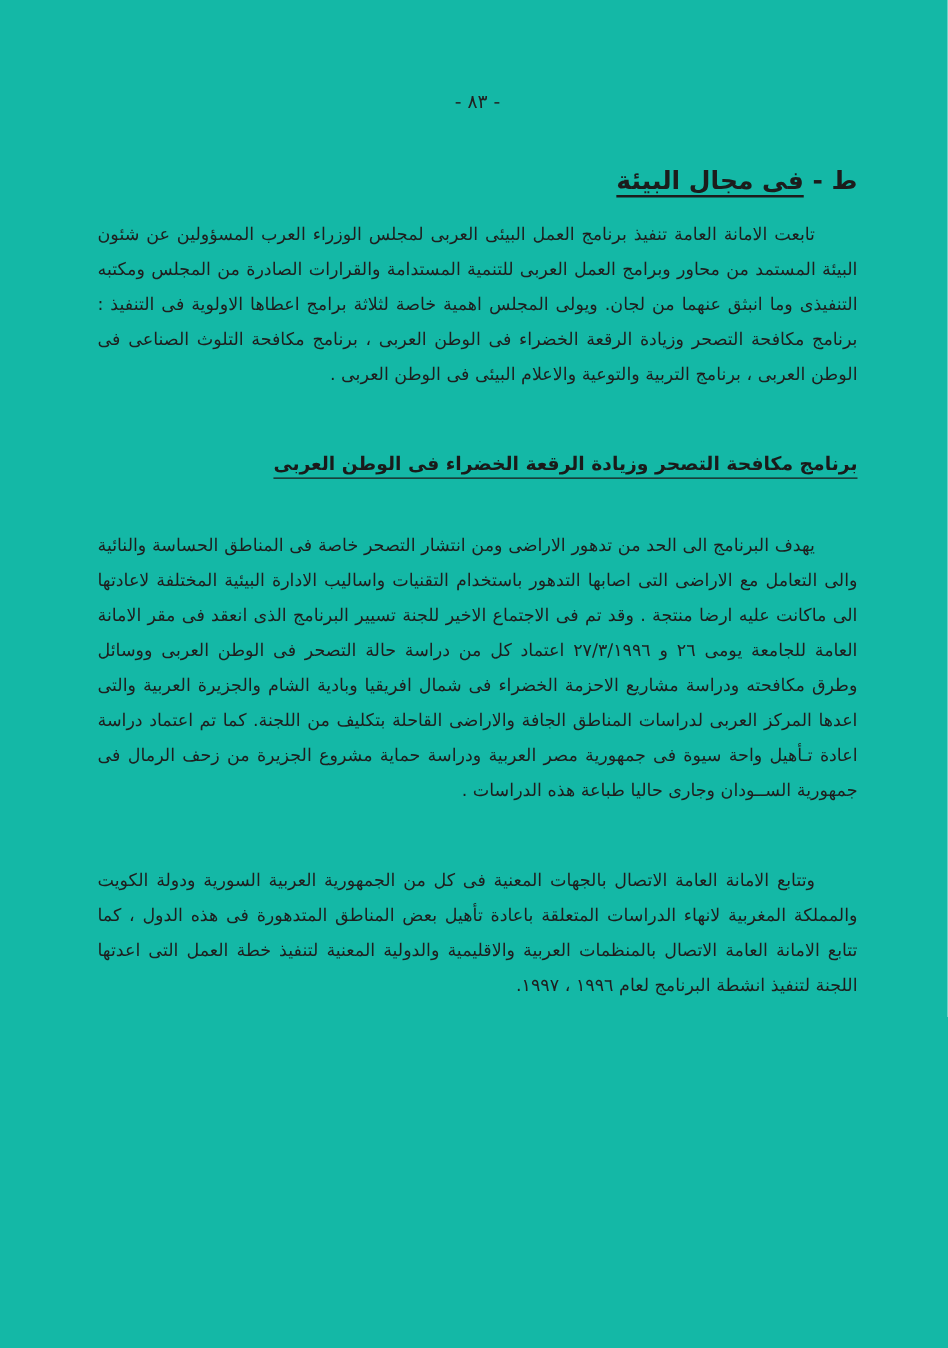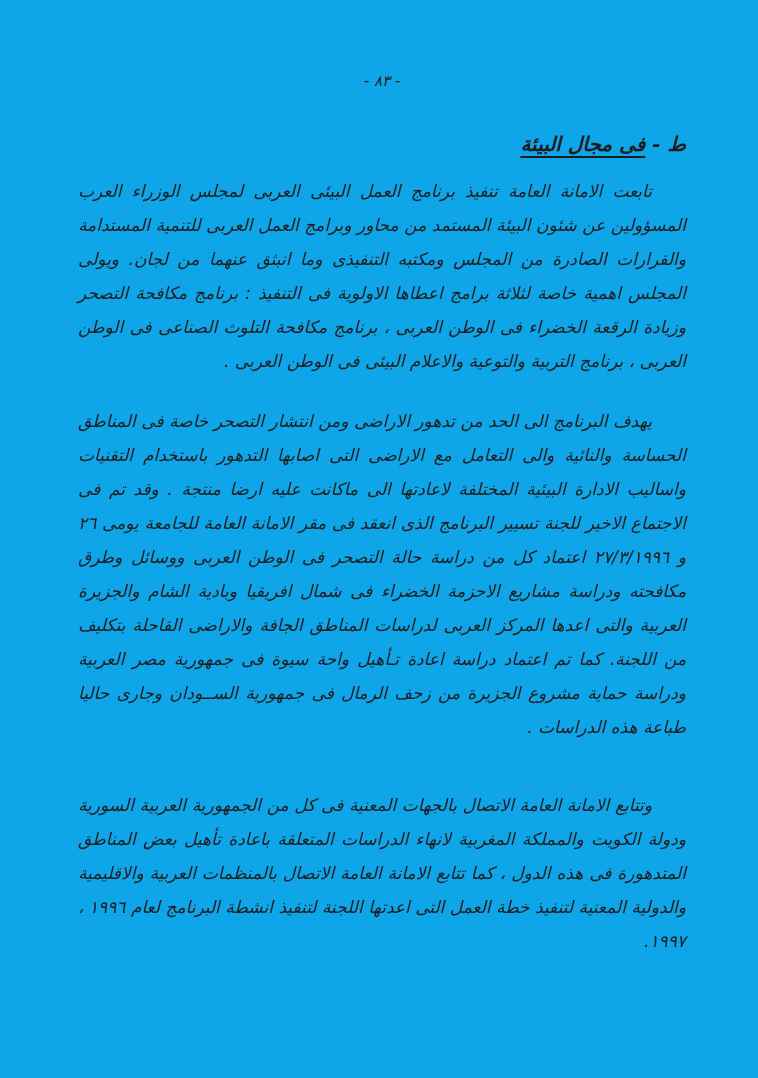--- a/index.html
+++ b/index.html
@@ -13,42 +13,41 @@
     overflow: hidden;
     font-family: "DejaVu Sans", sans-serif;
     color: #1c1c1c;
     direction: rtl;
   }
   .page {
     box-sizing: border-box;
     width: 758px;
     height: 1078px;
     padding: 72px 72px 60px 78px;
-    background: #0ea5e9;
-    font-style: italic;
+    background: #14b8a6;
   }
   .page-number {
     text-align: center;
     font-size: 15px;
     letter-spacing: 2px;
     margin-bottom: 38px;
     color: #222;
   }
   .section-heading {
     font-size: 20px;
     font-weight: bold;
     margin: 0 0 14px 0;
     line-height: 1.6;
   }
   .section-heading .title {
     text-decoration: underline;
     text-underline-offset: 5px;
   }
   p.body-text {
-    font-size: 17px;
+    font-size: 14px;
     line-height: 2.0;
     text-align: justify;
     margin: 0 0 26px 0;
     color: #1e1e1e;
   }
   p.body-text.indent {
     text-indent: 34px;
   }
   .sub-heading {
     font-size: 15px;
@@ -67,20 +66,21 @@
 <div class="page">
 
   <div class="page-number">- ٨٣ -</div>
 
   <div class="section-heading">
     <span>ط - </span><span class="title">فى مجال البيئة</span>
   </div>
 
   <p class="body-text indent">تابعت الامانة العامة تنفيذ برنامج العمل البيئى العربى لمجلس الوزراء العرب المسؤولين عن شئون البيئة المستمد من محاور وبرامج العمل العربى للتنمية المستدامة والقرارات الصادرة من المجلس ومكتبه التنفيذى وما انبثق عنهما من لجان. ويولى المجلس اهمية خاصة لثلاثة برامج اعطاها الاولوية فى التنفيذ : برنامج مكافحة التصحر وزيادة الرقعة الخضراء فى الوطن العربى ، برنامج مكافحة التلوث الصناعى فى الوطن العربى ، برنامج التربية والتوعية والاعلام البيئى فى الوطن العربى .</p>
 
+  <div class="sub-heading">برنامج مكافحة التصحر وزيادة الرقعة الخضراء فى الوطن العربى</div>
 
   <p class="body-text indent">يهدف البرنامج الى الحد من تدهور الاراضى ومن انتشار التصحر خاصة فى المناطق الحساسة والنائية والى التعامل مع الاراضى التى اصابها التدهور باستخدام التقنيات واساليب الادارة البيئية المختلفة لاعادتها الى ماكانت عليه ارضا منتجة . وقد تم فى الاجتماع الاخير للجنة تسيير البرنامج الذى انعقد فى مقر الامانة العامة للجامعة يومى ٢٦ و ٢٧/٣/١٩٩٦ اعتماد كل من دراسة حالة التصحر فى الوطن العربى ووسائل وطرق مكافحته ودراسة مشاريع الاحزمة الخضراء فى شمال افريقيا وبادية الشام والجزيرة العربية والتى اعدها المركز العربى لدراسات المناطق الجافة والاراضى القاحلة بتكليف من اللجنة. كما تم اعتماد دراسة اعادة تـأهيل واحة سيوة فى جمهورية مصر العربية ودراسة حماية مشروع الجزيرة من زحف الرمال فى جمهورية الســودان وجارى حاليا طباعة هذه الدراسات .</p>
 
   <div class="spacer-lg"></div>
 
   <p class="body-text indent">وتتابع الامانة العامة الاتصال بالجهات المعنية فى كل من الجمهورية العربية السورية ودولة الكويت والمملكة المغربية لانهاء الدراسات المتعلقة باعادة تأهيل بعض المناطق المتدهورة فى هذه الدول ، كما تتابع الامانة العامة الاتصال بالمنظمات العربية والاقليمية والدولية المعنية لتنفيذ خطة العمل التى اعدتها اللجنة لتنفيذ انشطة البرنامج لعام ١٩٩٦ ، ١٩٩٧.</p>
 
 </div>
 
 </body></html>

